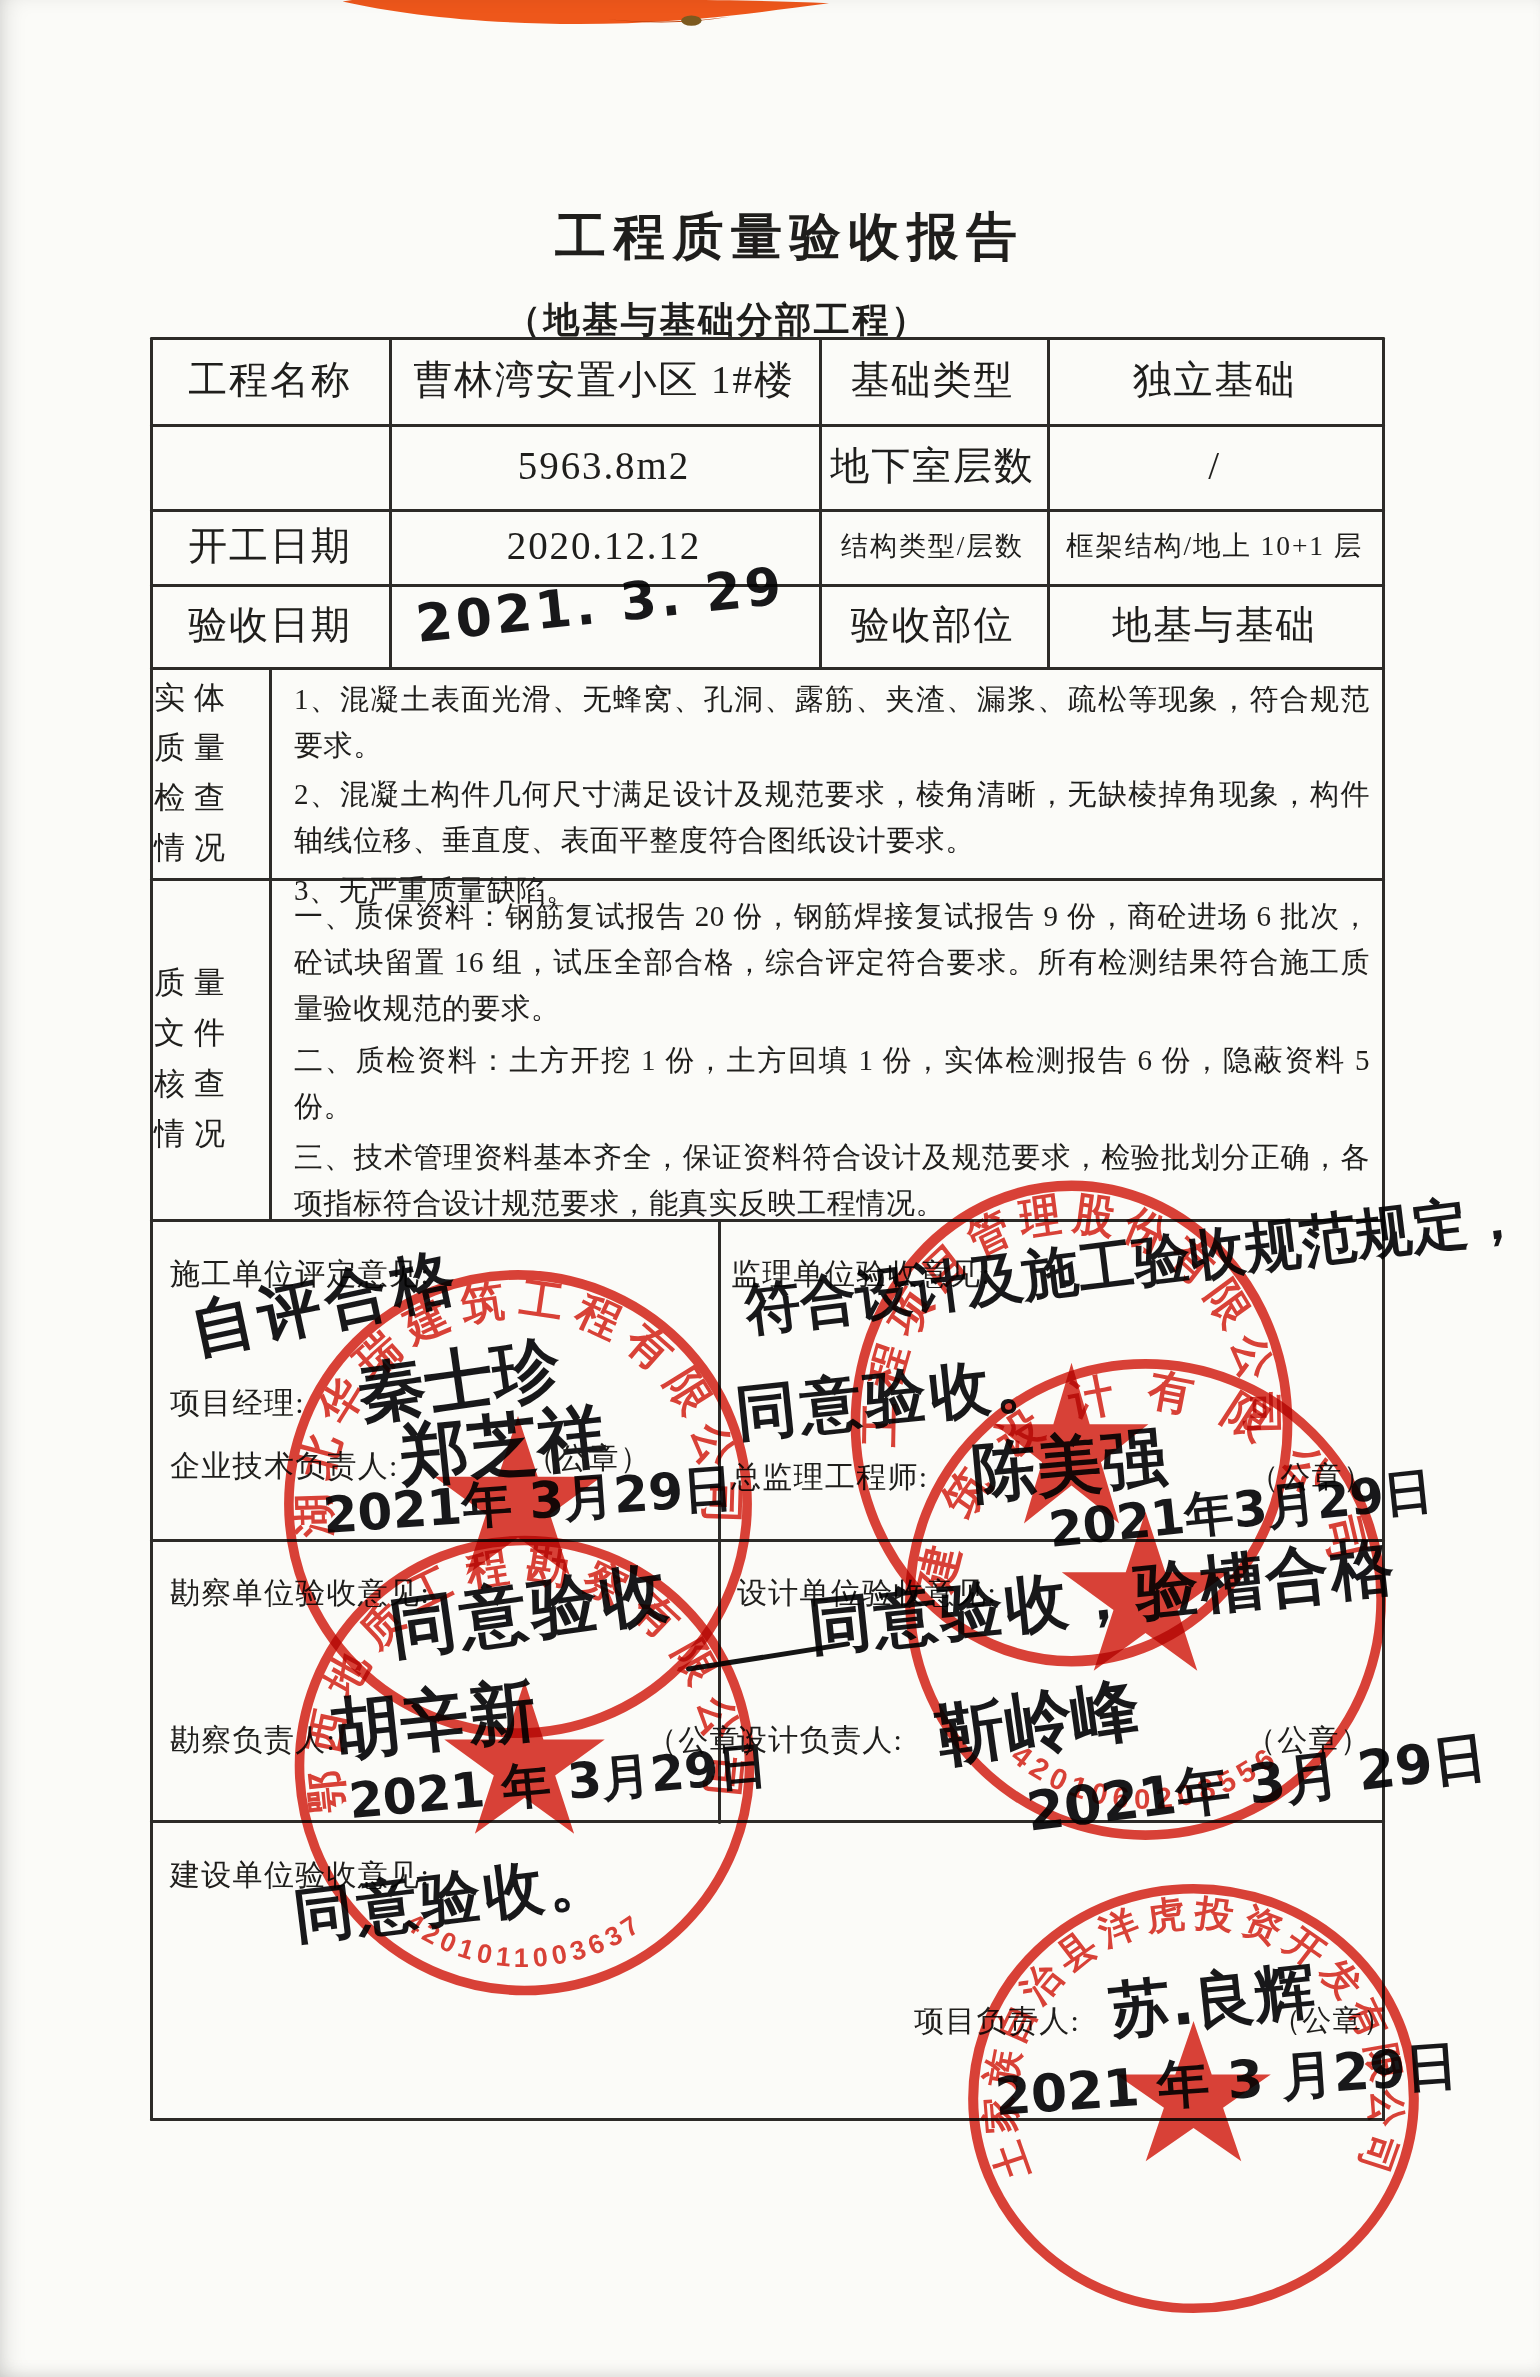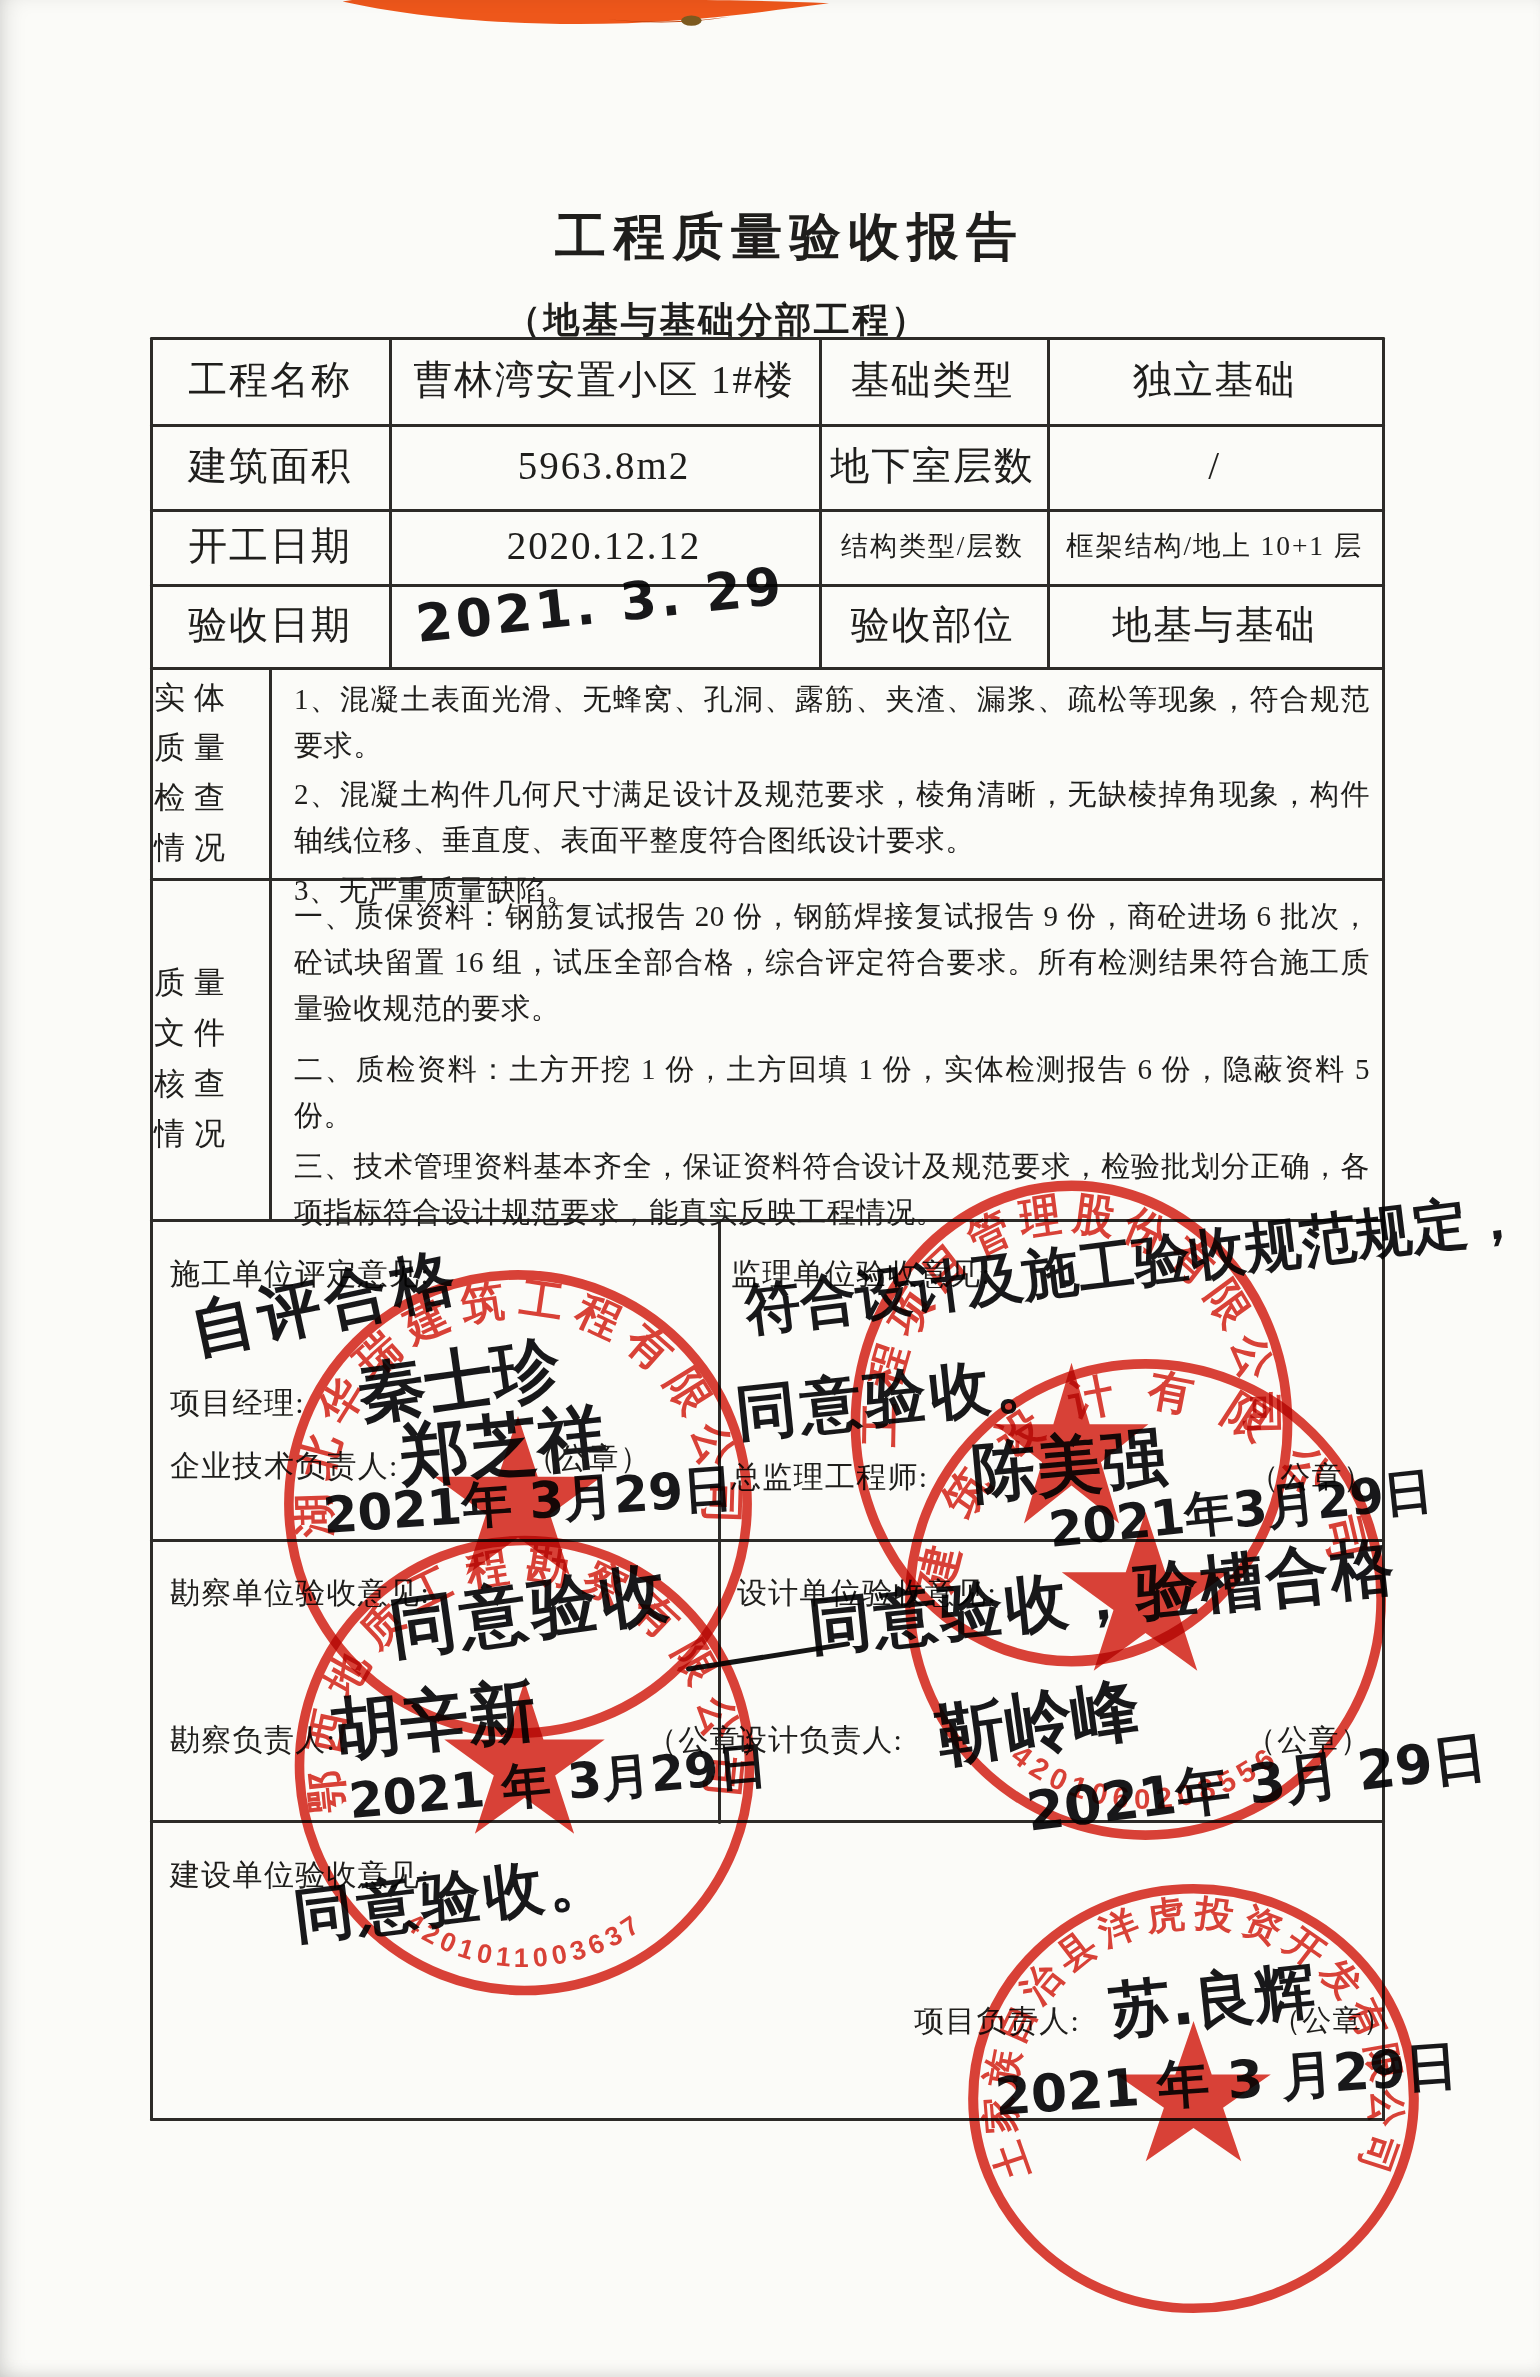--- a/index.html
+++ b/index.html
@@ -59,21 +59,20 @@
   <div class="vline" style="left:1047px;top:337px;height:333px;"></div>
   <div class="vline" style="left:269px;top:667px;height:214px;"></div>
   <div class="vline" style="left:269px;top:878px;height:344px;"></div>
   <div class="vline" style="left:718px;top:1219px;height:605px;"></div>
 
   <div class="cell" style="left:154px;top:340px;width:232px;height:81px;">工程名称</div>
   <div class="cell" style="left:392px;top:340px;width:424px;height:81px;">曹林湾安置小区 1#楼</div>
   <div class="cell" style="left:822px;top:340px;width:221px;height:81px;">基础类型</div>
   <div class="cell" style="left:1050px;top:340px;width:329px;height:81px;">独立基础</div>
 
-  <div class="cell" style="left:154px;top:427px;width:232px;height:78px;">建筑面积</div>
   <div class="cell" style="left:392px;top:427px;width:424px;height:78px;">5963.8m2</div>
   <div class="cell" style="left:822px;top:427px;width:221px;height:78px;">地下室层数</div>
   <div class="cell" style="left:1050px;top:427px;width:329px;height:78px;">/</div>
 
   <div class="cell" style="left:154px;top:512px;width:232px;height:69px;">开工日期</div>
   <div class="cell" style="left:392px;top:512px;width:424px;height:69px;">2020.12.12</div>
   <div class="cell" style="left:822px;top:512px;width:221px;height:69px;font-size:27px;">结构类型/层数</div>
   <div class="cell" style="left:1050px;top:512px;width:329px;height:69px;font-size:27.5px;">框架结构/地上 10+1 层</div>
 
   <div class="cell" style="left:154px;top:587px;width:232px;height:77px;">验收日期</div>
@@ -93,21 +92,21 @@
     <div class="para">3、无严重质量缺陷。</div>
   </div>
 
   <div class="vert" style="left:154px;top:953px;width:112px;height:211px;">
     <span>质量</span>
     <span>文件</span>
     <span>核查</span>
     <span>情况</span>
   </div>
   <div class="textblock" style="left:294px;top:894px;width:1076px;">
-    <div class="para" style="margin-bottom:16px;">一、质保资料：钢筋复试报告 20 份，钢筋焊接复试报告 9 份，商砼进场 6 批次，砼试块留置 16 组，试压全部合格，综合评定符合要求。所有检测结果符合施工质量验收规范的要求。</div>
+    <div class="para" style="margin-bottom:7px;">一、质保资料：钢筋复试报告 20 份，钢筋焊接复试报告 9 份，商砼进场 6 批次，砼试块留置 16 组，试压全部合格，综合评定符合要求。所有检测结果符合施工质量验收规范的要求。</div>
     <div class="para" style="margin-bottom:5.1px;">二、质检资料：土方开挖 1 份，土方回填 1 份，实体检测报告 6 份，隐蔽资料 5 份。</div>
     <div class="para">三、技术管理资料基本齐全，保证资料符合设计及规范要求，检验批划分正确，各项指标符合设计规范要求，能真实反映工程情况。</div>
   </div>
 
   <div class="sec-title" style="left:170px;top:1234px;">施工单位评定意见:</div>
   <div class="hw" style="left:192px;top:1289px;font-size:63px;transform:rotate(-12deg);letter-spacing:5.1px;">自评合格</div>
   <div class="lab" style="left:170px;top:1383px;">项目经理:</div>
   <div class="hw" style="left:358px;top:1350px;font-size:68px;transform:rotate(-8deg);">秦士珍</div>
   <div class="lab" style="left:170px;top:1446px;">企业技术负责人:</div>
   <div class="hw" style="left:400px;top:1411px;font-size:69px;transform:rotate(-6deg);">郑芝祥</div>

